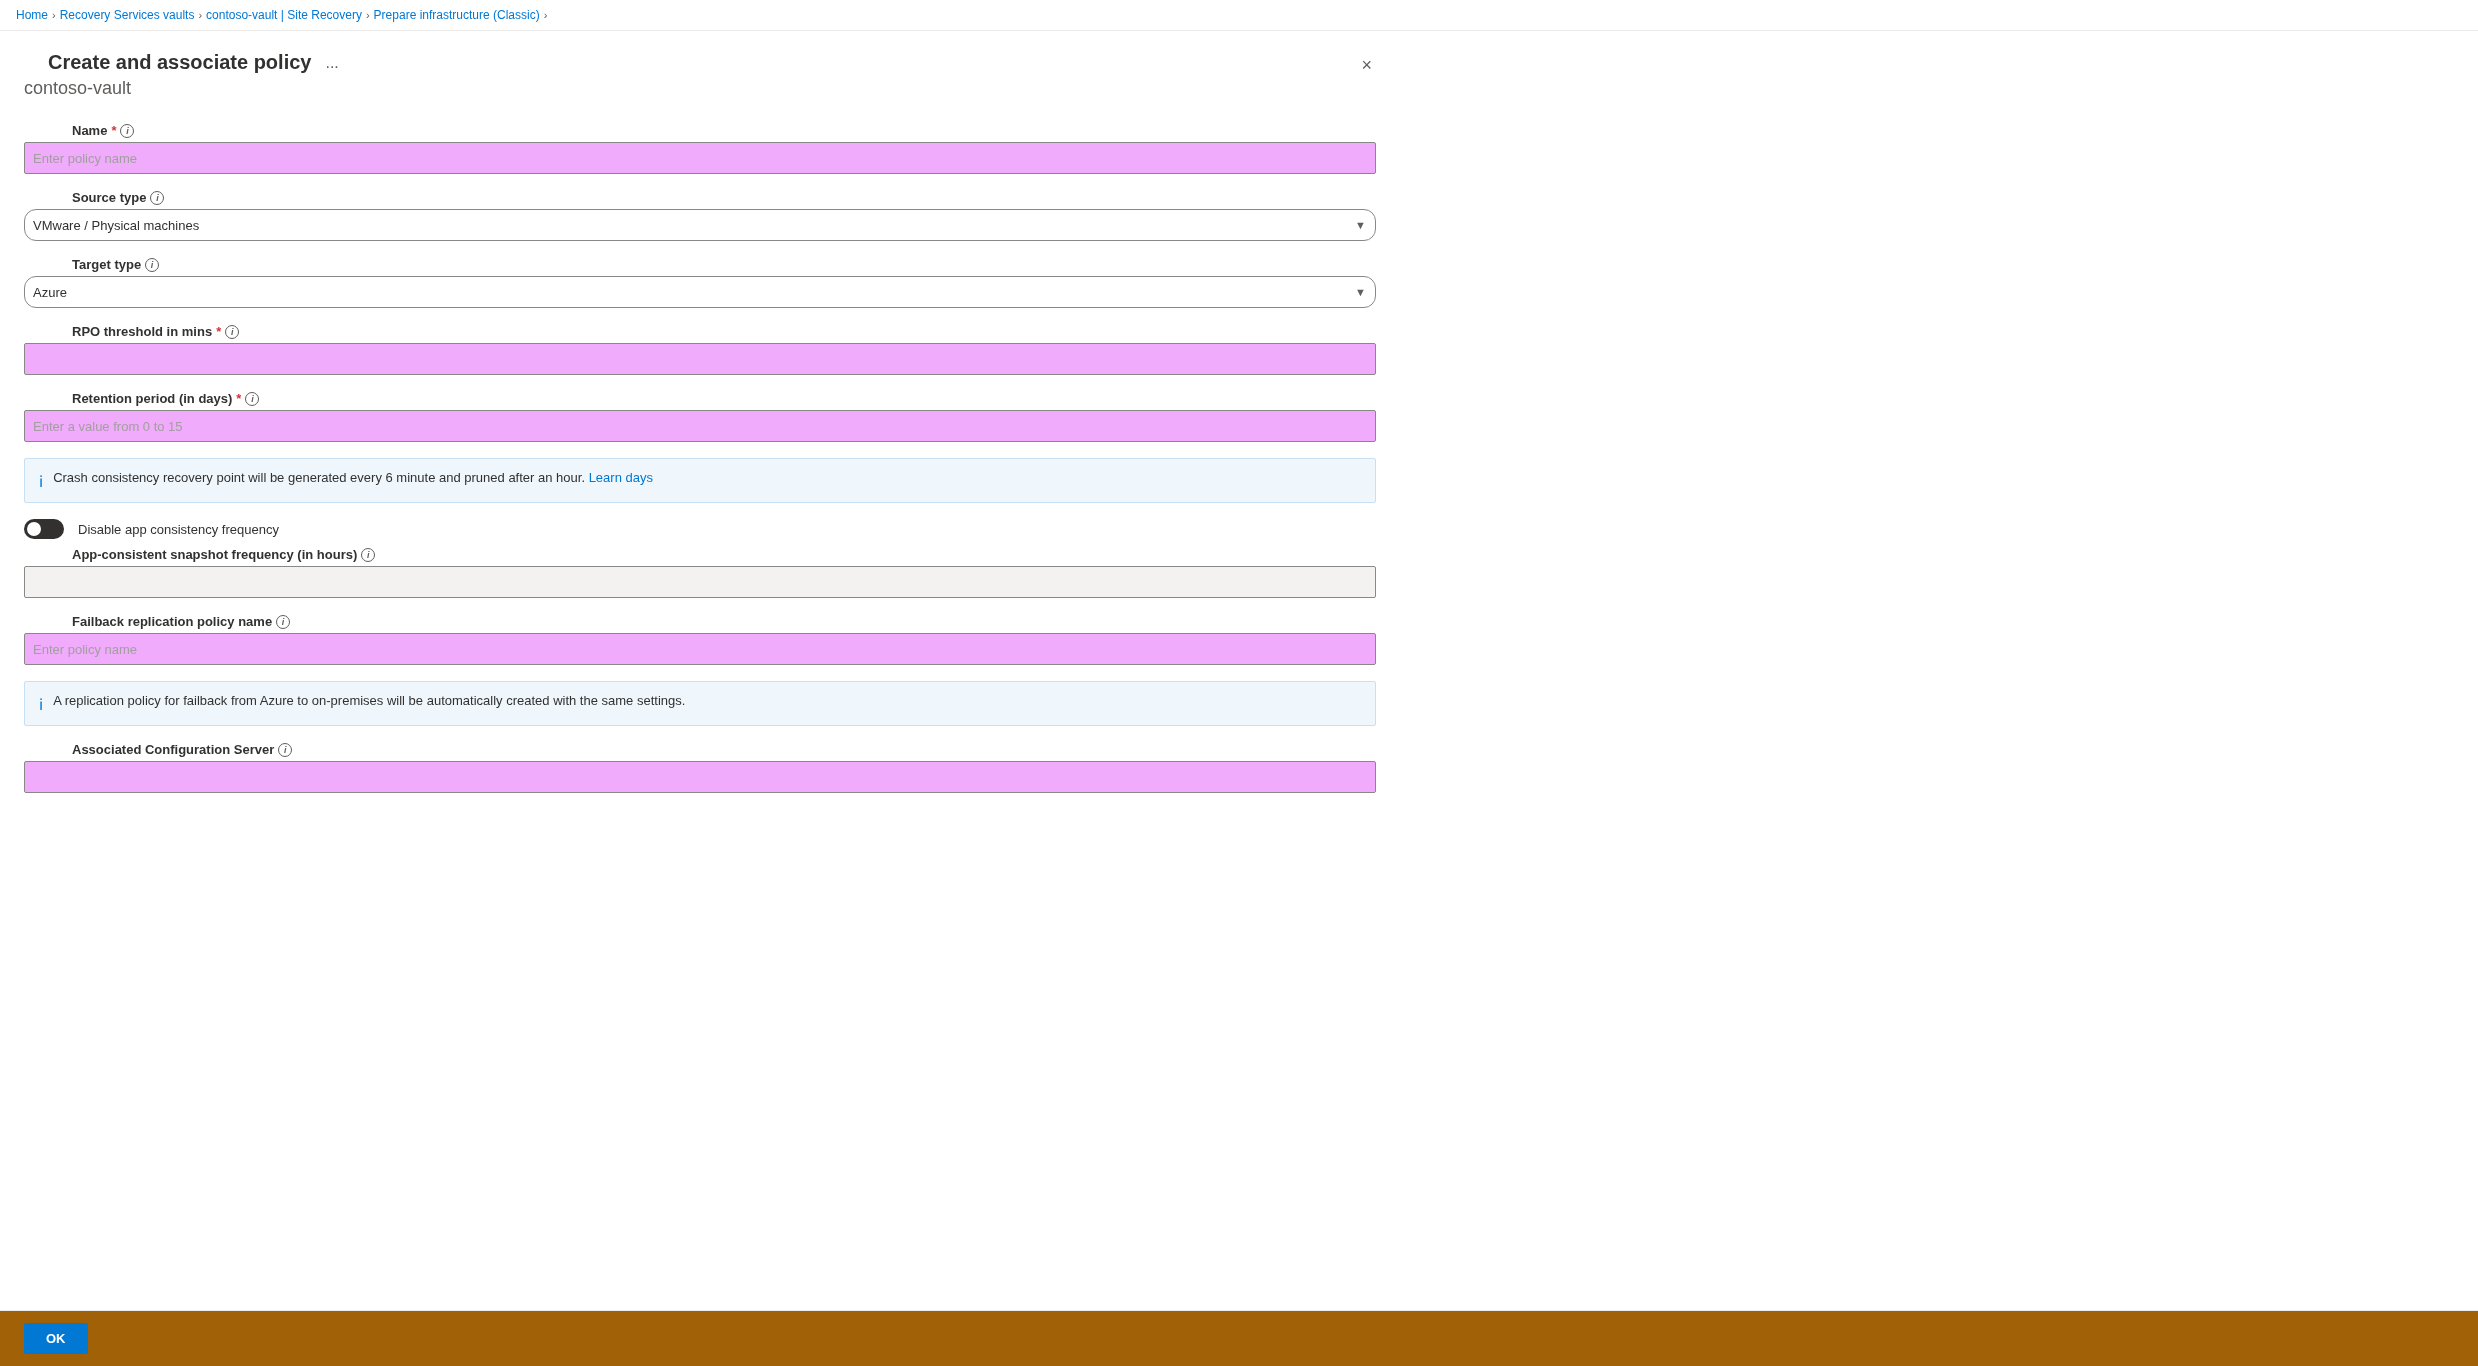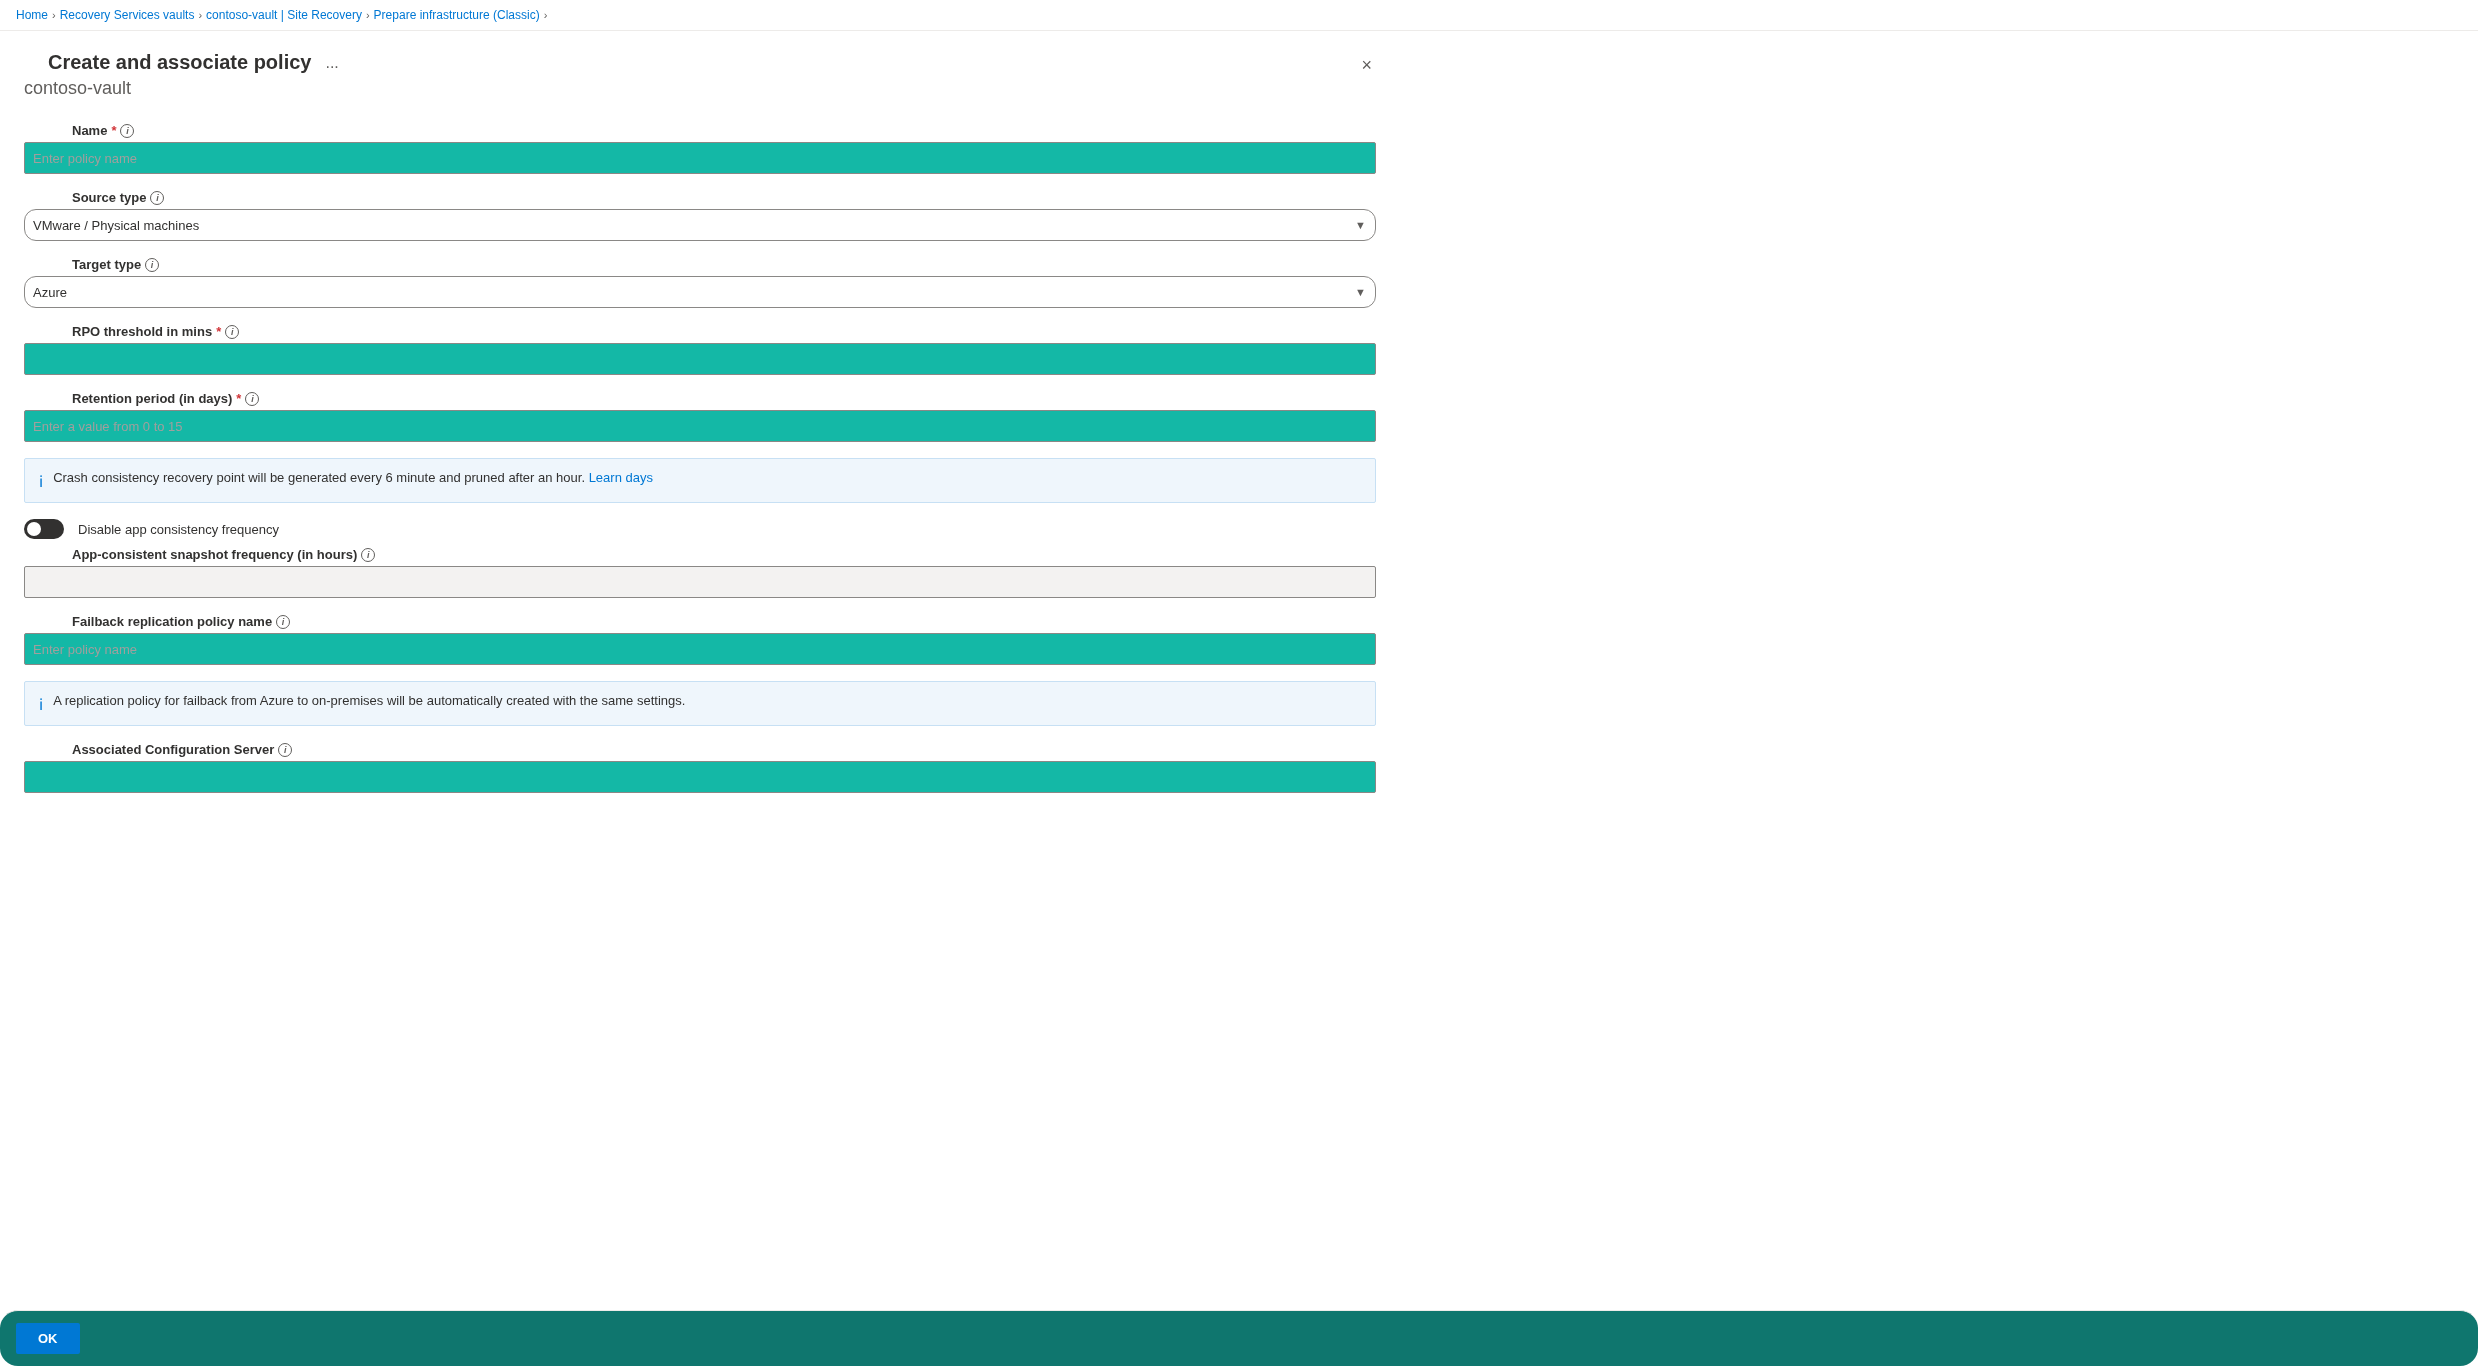--- a/index.html
+++ b/index.html
@@ -110,21 +110,21 @@
     }
 
     .form-input {
       width: 100%;
       height: 32px;
       border: 1px solid #8a8886;
       border-radius: 2px;
       padding: 4px 8px;
       font-size: 13px;
       color: #323130;
-      background: #14b8a6;
+      background: #f0abfc;
       outline: none;
     }
 
     .form-input::placeholder {
       color: #a19f9d;
     }
 
     .form-input:disabled {
       background: #f3f2f1;
       color: #a19f9d;
@@ -238,26 +238,25 @@
       font-weight: 600;
       cursor: pointer;
       min-width: 60px;
     }
 
     .footer-bar {
       position: fixed;
       bottom: 0;
       left: 0;
       right: 0;
-      background: #0f766e;
+      background: #a16207;
       border-top: 1px solid #edebe9;
-      padding: 12px 16px;
+      padding: 12px 24px;
       display: flex;
       gap: 8px;
-      border-radius: 18px;
     }
 
     .main-content {
       padding-bottom: 60px;
     }
   </style>
 </head>
 <body>
 
 <div class="breadcrumb">

